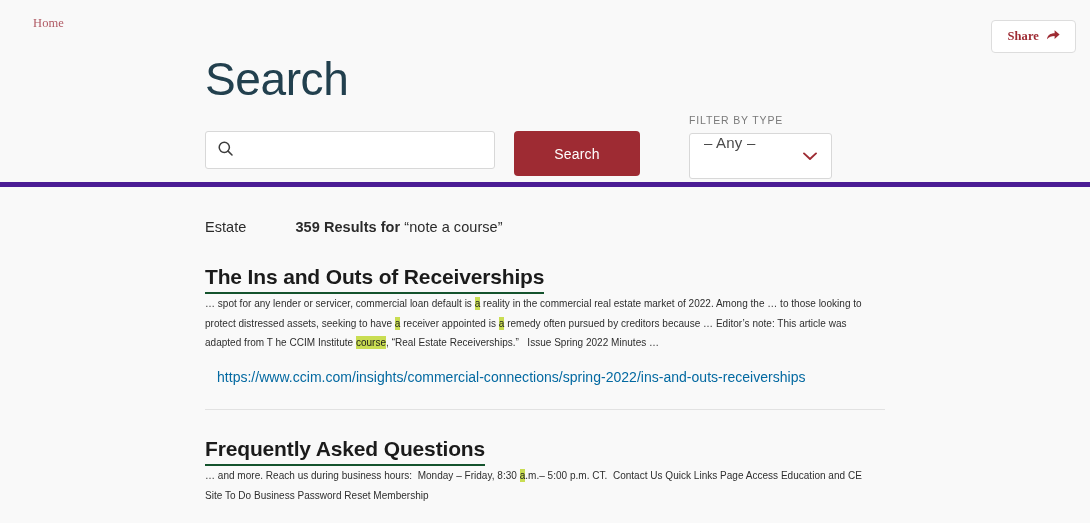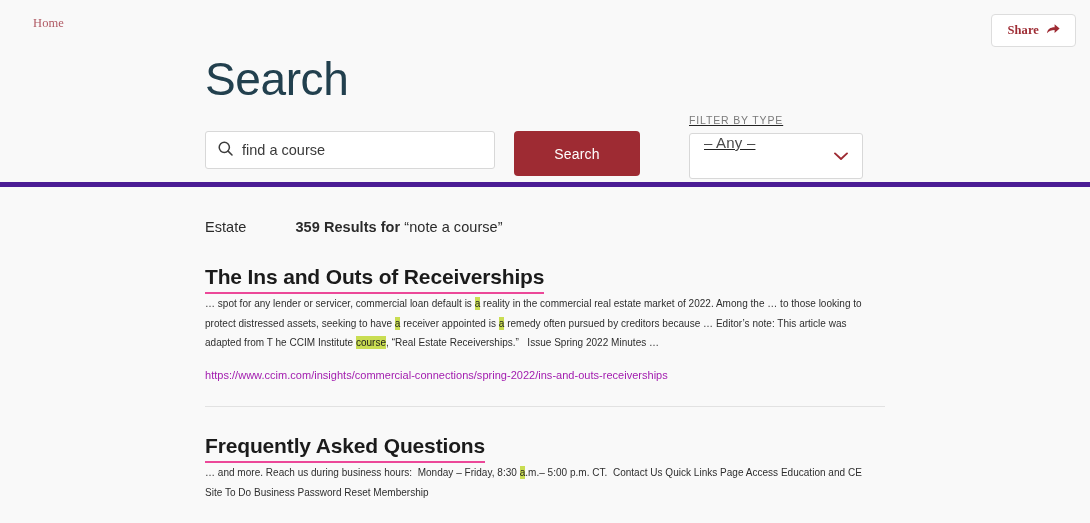--- a/index.html
+++ b/index.html
@@ -30,21 +30,21 @@
     top: 16px;
     font-size: 12.5px;
     color: #b05a64;
     text-decoration: none;
     letter-spacing: .1px;
   }
 
   .share-button {
     position: absolute;
     right: 14px;
-    top: 14px;
+    top: 20px;
     display: flex;
     align-items: center;
     gap: 7px;
     background: #ffffff;
     border: 1px solid #dddddd;
     border-radius: 4px;
     padding: 7px 14px 7px 15px;
     cursor: pointer;
     font-family: inherit;
   }
@@ -117,22 +117,21 @@
     font-family: inherit;
     font-size: 14px;
     cursor: pointer;
     letter-spacing: .2px;
   }
 
   .filter-group {
     position: absolute;
     left: 689px;
     top: 67px;
-    width: 174px;
-    text-decoration: underline;
+    width: 143px;
   }
   .filter-label {
     font-size: 10.5px;
     color: #7a7a7a;
     letter-spacing: .85px;
     text-transform: uppercase;
     display: block;
     margin-bottom: 7px;
   }
   .filter-select-wrap {
@@ -182,21 +181,21 @@
     padding-top: 27px;
     margin-top: 23px;
   }
 
   .result-title {
     display: inline-block;
     font-size: 21px;
     font-weight: bold;
     color: #1b1b1b;
     text-decoration: none;
-    border-bottom: 2px solid #ec4899;
+    border-bottom: 2px solid #14532d;
     padding-bottom: 3px;
     letter-spacing: -.15px;
     line-height: 1.15;
   }
 
   .result-snippet {
     font-size: 10px;
     line-height: 19.6px;
     color: #2e2e2e;
     width: 676px;
@@ -204,24 +203,25 @@
   }
   .result-snippet mark {
     background: #c9dd52;
     color: #1b1b1b;
     padding: 1px 0;
   }
 
   .result-url {
     display: inline-block;
     margin-top: 16px;
-    font-size: 11px;
-    color: #a21caf;
+    font-size: 14px;
+    color: #0369a1;
     text-decoration: none;
     letter-spacing: .02px;
+    margin-left: 12px;
   }
 </style>
 </head>
 <body>
 
 <div class="topbar">
   <a class="breadcrumb" href="#">Home</a>
 
   <button class="share-button">
     <span class="share-label">Share</span>
@@ -237,21 +237,20 @@
   <h1 class="page-title">Search</h1>
 
   <div class="search-row">
     <div class="search-field">
       <span class="magnifier">
         <svg width="15" height="15" viewBox="0 0 15 15" fill="none">
           <circle cx="6.3" cy="6.3" r="5.1" stroke="#3c3c3c" stroke-width="1.5"></circle>
           <line x1="10.1" y1="10.1" x2="14" y2="14" stroke="#3c3c3c" stroke-width="1.5" stroke-linecap="round"></line>
         </svg>
       </span>
-      <input class="search-input" type="text" value="find a course" style="">
     </div>
 
     <button class="search-submit">Search</button>
   </div>
 
   <div class="filter-group">
     <span class="filter-label">FILTER BY TYPE</span>
     <div class="filter-select-wrap">
       <span class="filter-value">– Any –</span>
       <span class="filter-chevron">

